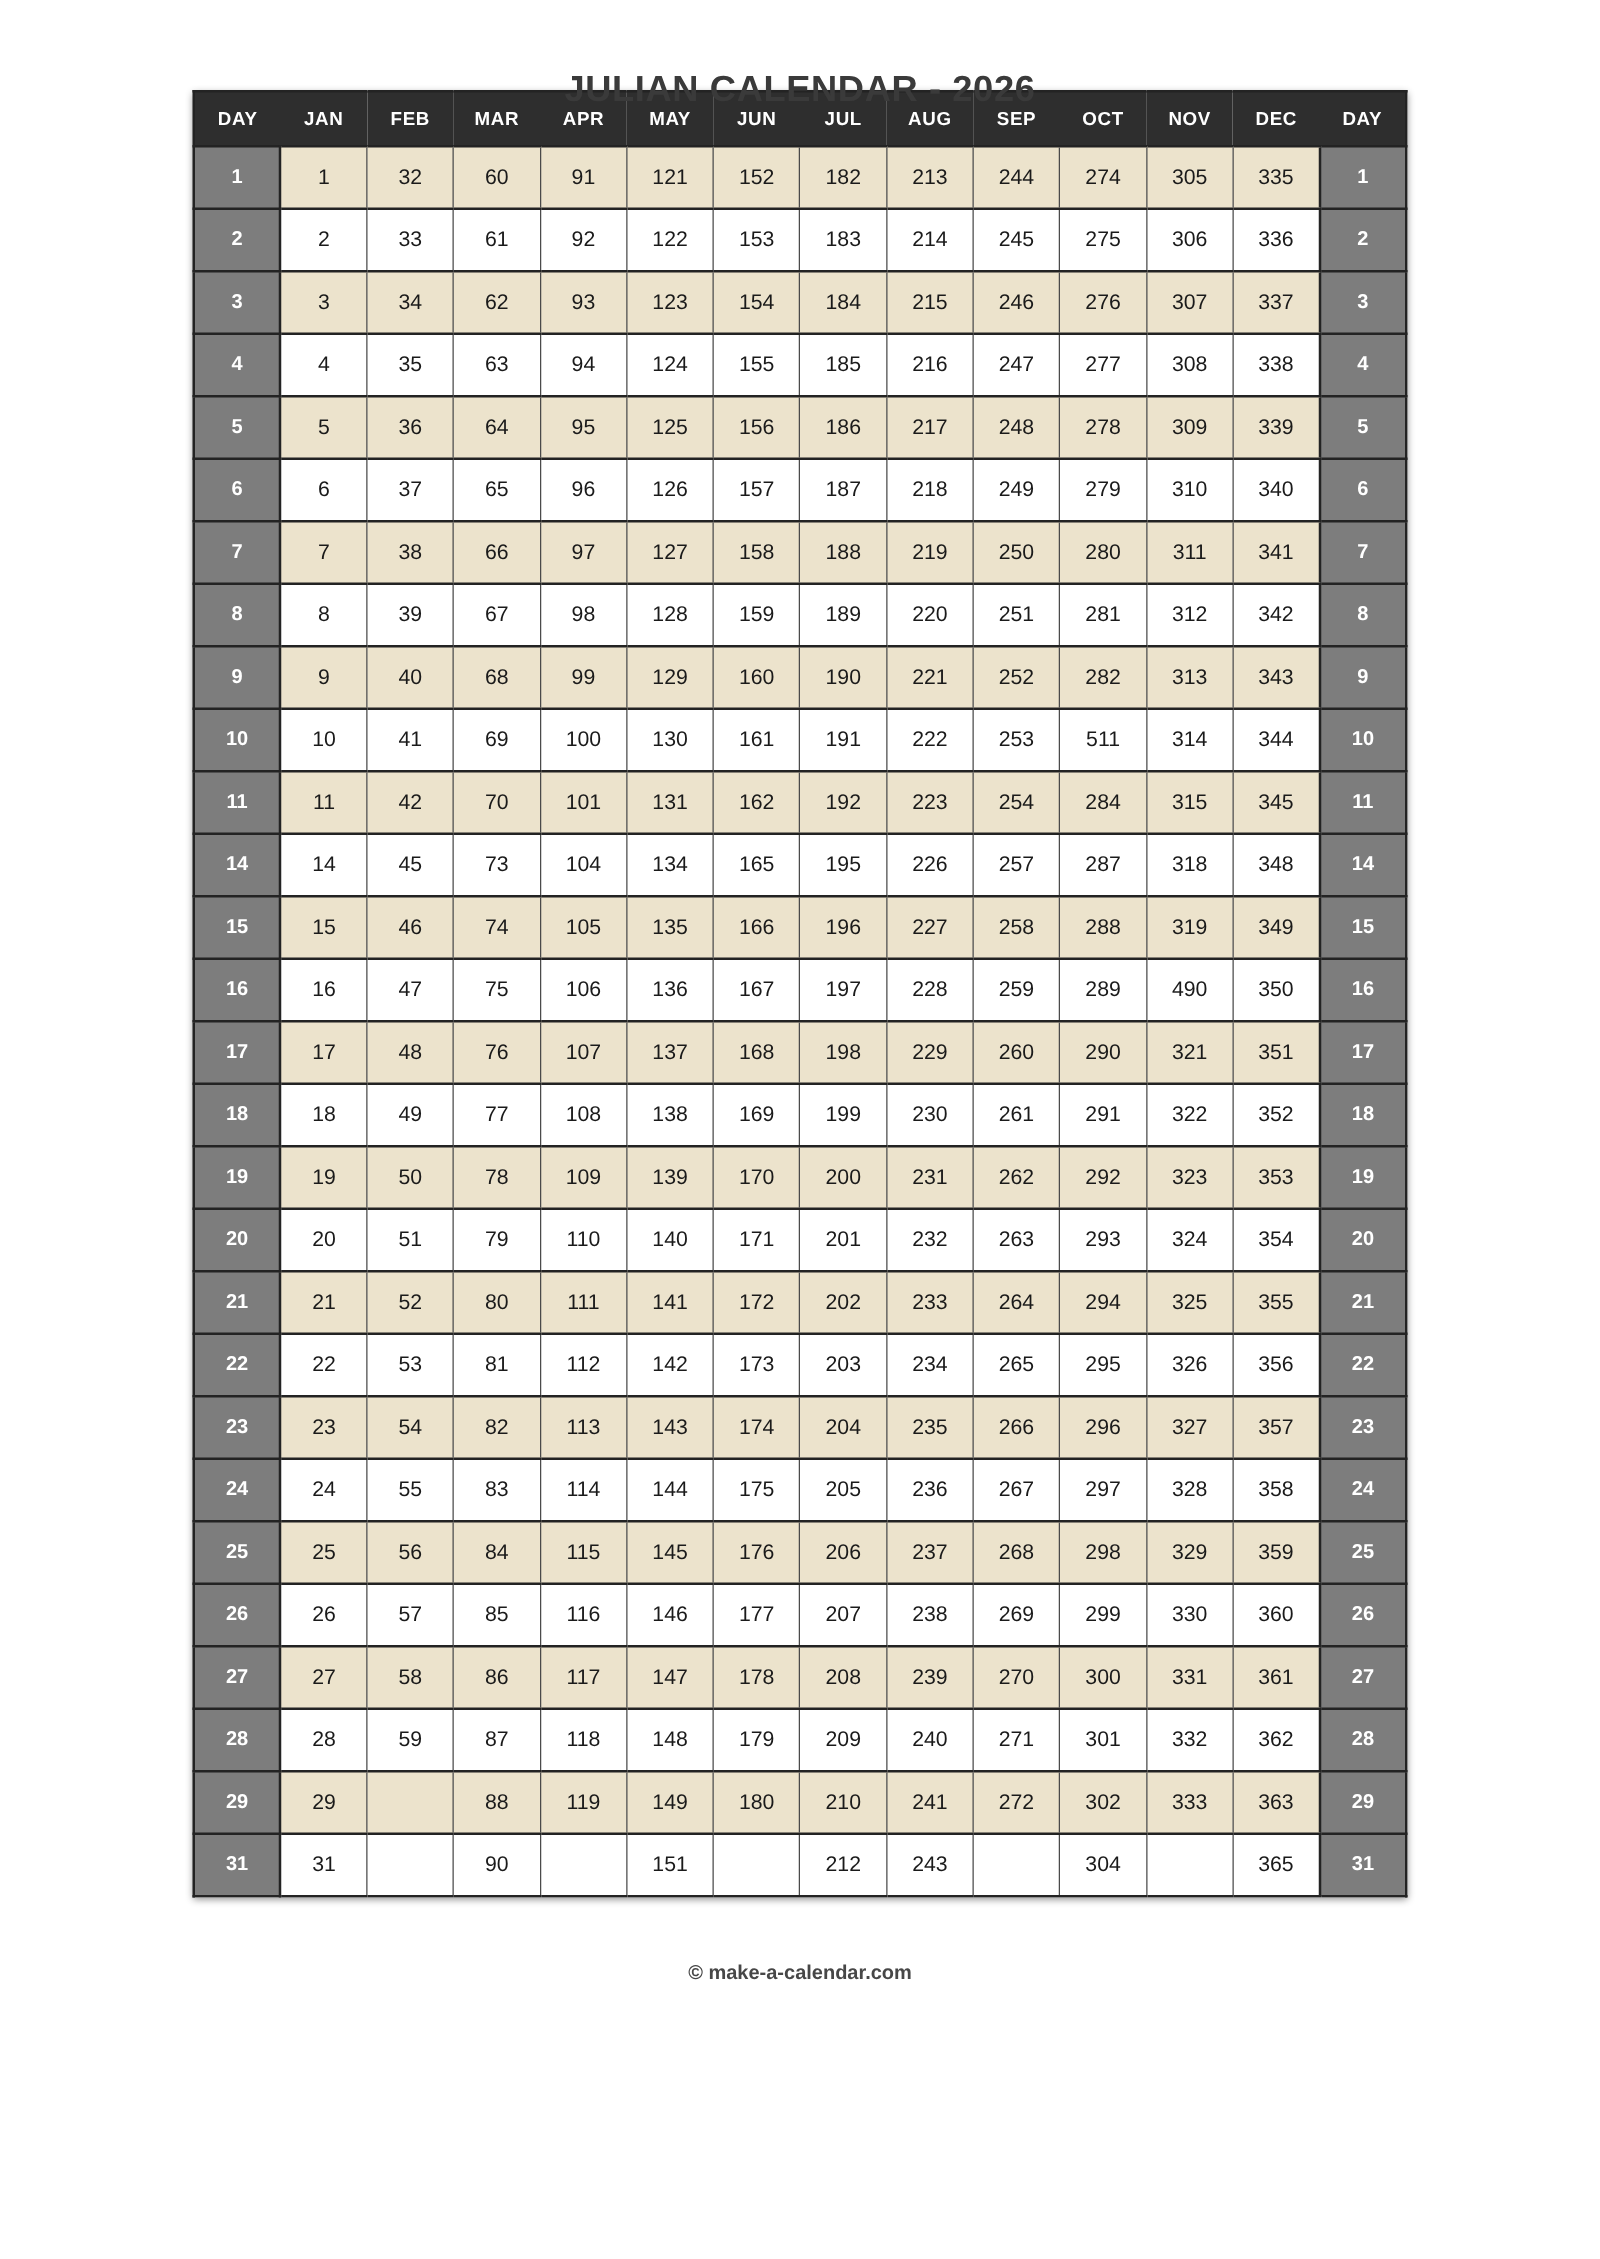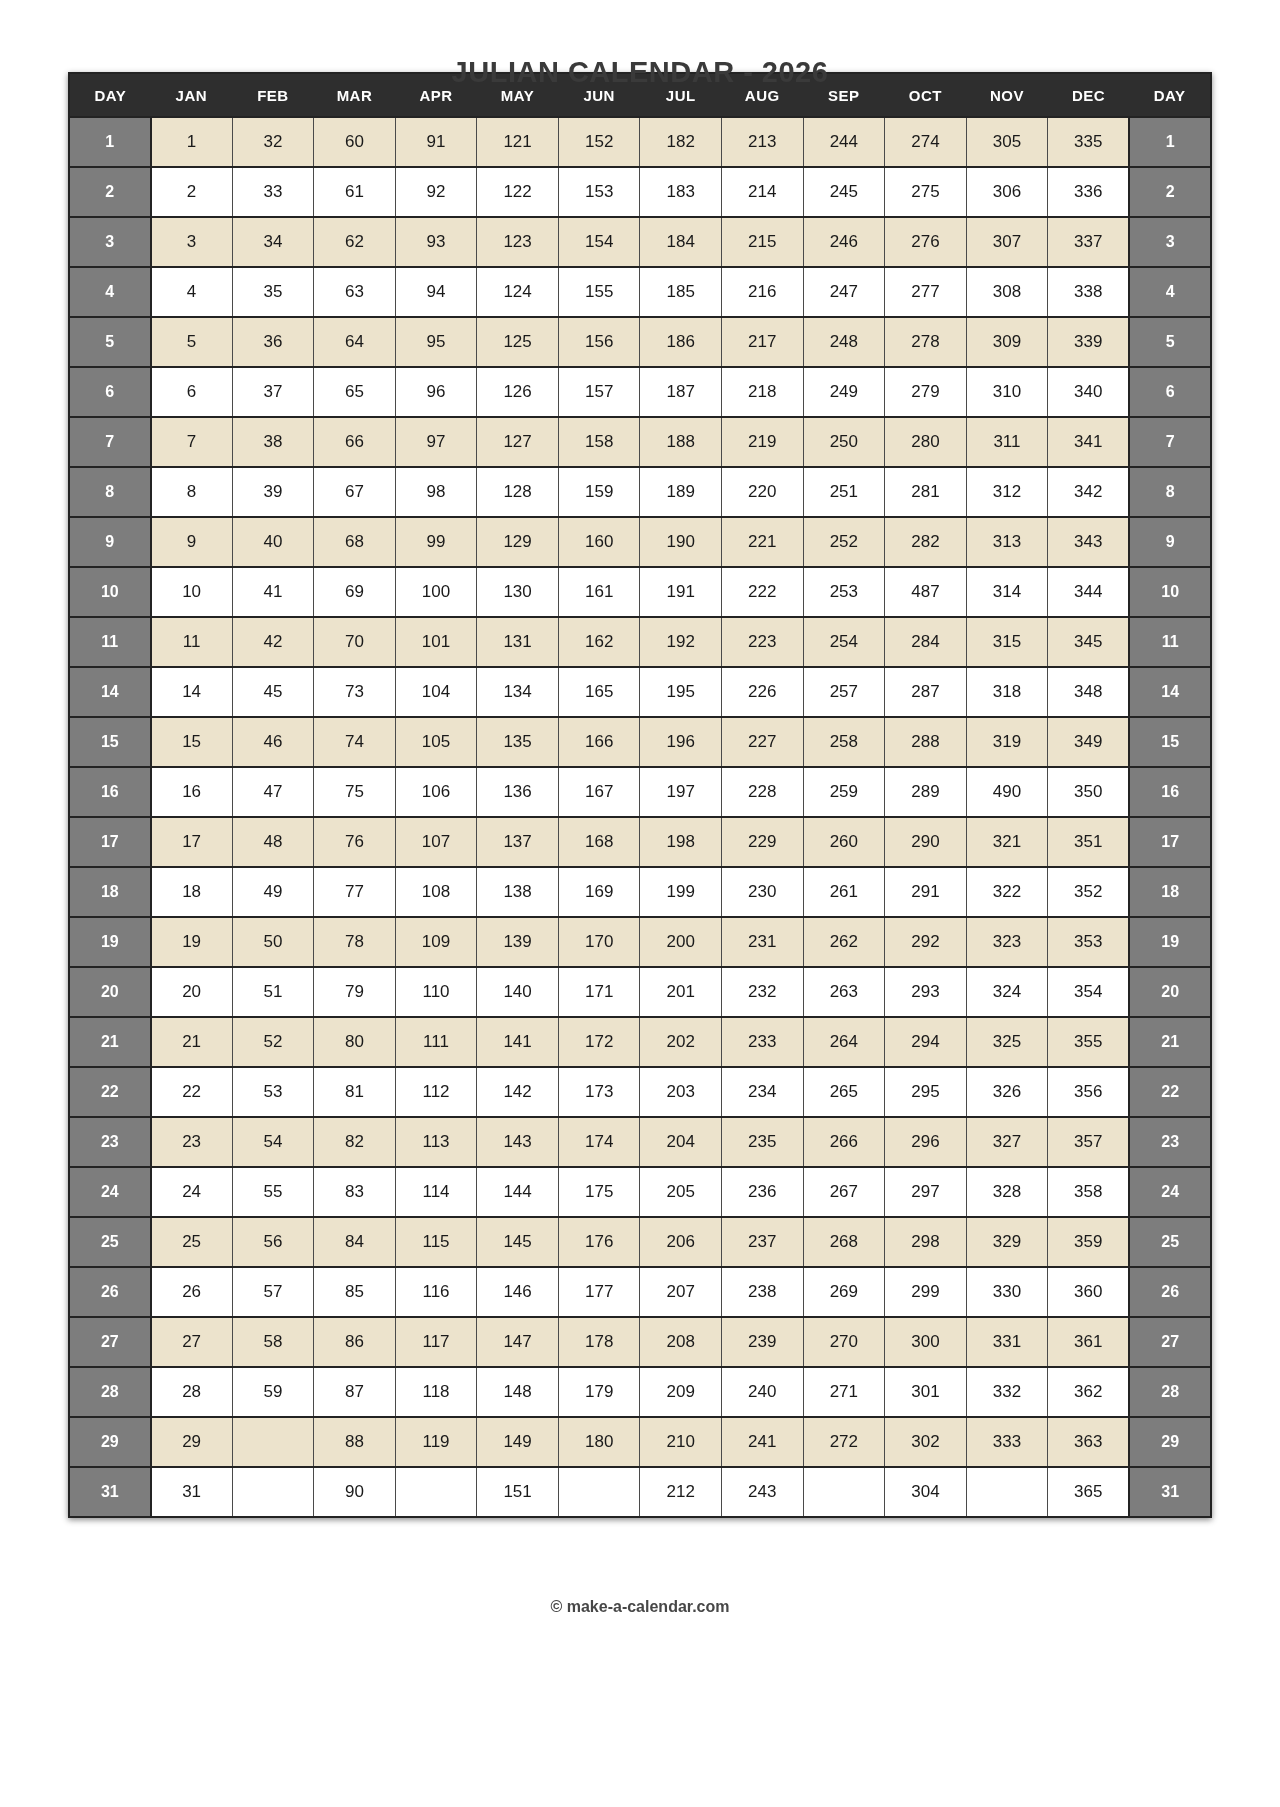--- a/index.html
+++ b/index.html
@@ -29,21 +29,21 @@
     padding-top:54px;
     height:36px;
     text-align:center;
     font-size:29px;
     line-height:36px;
     font-weight:700;
     letter-spacing:0.5px;
     color:var(--title-color);
   }
   table.julian{
-    width:1144px;
+    width:972px;
     margin:18px auto 0 auto;
     border-collapse:collapse;
     table-layout:fixed;
     box-shadow:0 2px 6px rgba(0,0,0,0.45);
     border:2px solid var(--border-dark);
   }
   table.julian th{
     background:var(--header-bg);
     color:var(--header-text);
     height:44px;
@@ -69,21 +69,21 @@
     background:var(--day-col-bg);
     color:var(--day-col-text);
     font-weight:700;
     font-size:16px;
     border-left:2px solid var(--border-dark);
     border-right:2px solid var(--border-dark);
   }
   table.julian tbody tr:nth-child(odd) td.val{background:var(--row-odd-bg);}
   table.julian tbody tr:nth-child(even) td.val{background:var(--row-even-bg);}
   .footer{
-    margin-top:80px;
+    margin-top:52px;
     text-align:center;
     font-size:16px;
     font-weight:700;
     color:var(--footer-color);
   }
 </style>
 </head>
 <body>
 
 <h1 class="title">JULIAN CALENDAR - 2026</h1>
@@ -256,21 +256,21 @@
         <td class="day">10</td>
         <td class="val">10</td>
         <td class="val">41</td>
         <td class="val">69</td>
         <td class="val">100</td>
         <td class="val">130</td>
         <td class="val">161</td>
         <td class="val">191</td>
         <td class="val">222</td>
         <td class="val">253</td>
-        <td class="val">487</td>
+        <td class="val">511</td>
         <td class="val">314</td>
         <td class="val">344</td>
         <td class="day">10</td>
       </tr>
       <tr>
         <td class="day">11</td>
         <td class="val">11</td>
         <td class="val">42</td>
         <td class="val">70</td>
         <td class="val">101</td>

